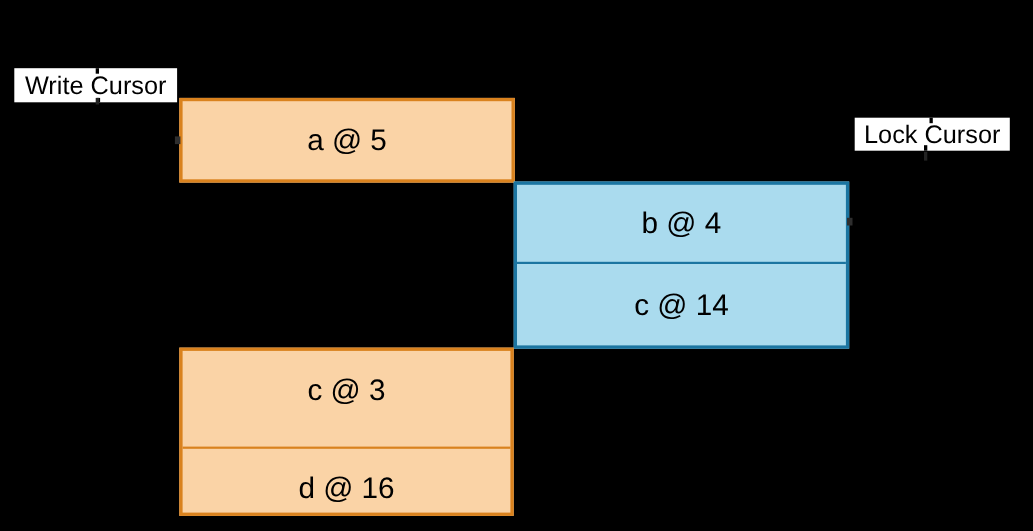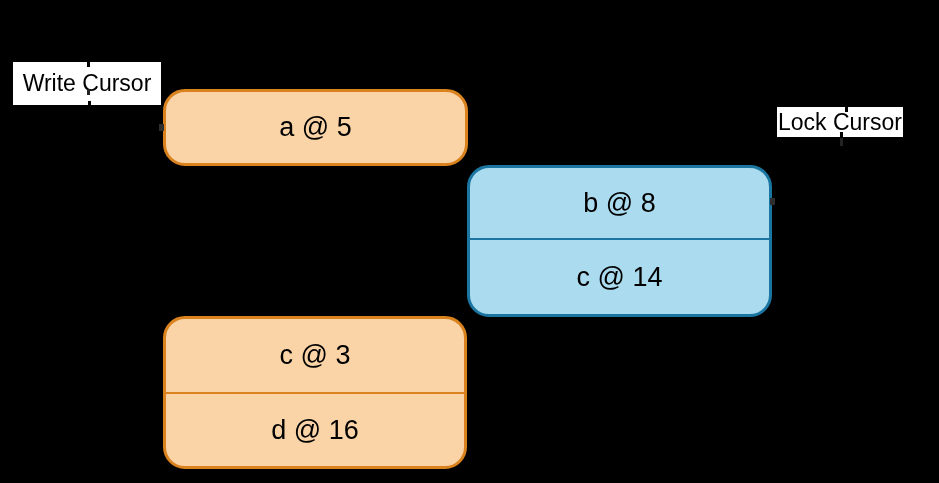--- a/index.html
+++ b/index.html
@@ -19,56 +19,55 @@
     position: absolute;
     background: #FFFFFF;
     color: #000000;
     display: flex;
     align-items: center;
     justify-content: center;
     font-size: 23px;
     white-space: nowrap;
   }
   .cursor-label .txt { position: relative; z-index: 1; }
-  .write-cursor-label { left: 13px; top: 62px; width: 148px; height: 43px; }
-  .lock-cursor-label  { left: 777px; top: 107px; width: 126px; height: 30px; }
+  .write-cursor-label { left: 13px; top: 62px; width: 148px; height: 31px; }
+  .lock-cursor-label  { left: 777px; top: 107px; width: 141px; height: 30px; }
   .notch {
     position: absolute;
     width: 3px;
     background: #000000;
     z-index: 2;
   }
   .tick {
     position: absolute;
     background: #2e2e2e;
     z-index: 3;
   }
   .block {
     position: absolute;
     box-sizing: border-box;
     display: flex;
     flex-direction: column;
-    border-radius: 22px;
   }
   .block.orange { background: #FAD3A6; border: 3px solid #D9821E; }
   .block.blue   { background: #AADBEE; border: 3px solid #1B75A1; }
   .block .cell {
     display: flex;
     align-items: center;
     justify-content: center;
     font-size: 27px;
     color: #000000;
     flex: 1 1 auto;
   }
   .block .divider { flex: 0 0 2px; height: 2px; width: 100%; }
   .block.orange .divider { background: #D9821E; }
   .block.blue   .divider { background: #1B75A1; }
   .block-a  { left: 163px; top: 89px;  width: 305px; height: 77px;  }
   .block-bc { left: 467px; top: 165px; width: 305px; height: 152px; }
-  .block-cd { left: 163px; top: 316px; width: 304px; height: 153px; }
+  .block-cd { left: 163px; top: 316px; width: 304px; height: 153px; gap: 14px; }
   .block-bc .cell-0 { flex: 0 0 70px; }
   .block-cd .cell-0 { flex: 0 0 73px; }
 </style>
 </head>
 <body>
 
 <div class="canvas">
 
   <div class="cursor-label write-cursor-label">
     <span class="txt">Write Cursor</span>
@@ -77,21 +76,21 @@
   </div>
 
   <span class="tick" style="left:87px; top:89px; width:3px; height:6px; background:#232323;"></span>
   <span class="tick" style="left:159px; top:124px; width:5px; height:7px;"></span>
 
   <div class="block orange block-a">
     <div class="cell cell-0">a @ 5</div>
   </div>
 
   <div class="block blue block-bc">
-    <div class="cell cell-0">b @ 8</div>
+    <div class="cell cell-0">b @ 4</div>
     <div class="divider"></div>
     <div class="cell cell-1">c @ 14</div>
   </div>
 
   <div class="cursor-label lock-cursor-label">
     <span class="txt">Lock Cursor</span>
     <span class="notch" style="left:68px; top:0; height:5px;"></span>
     <span class="notch" style="left:63px; bottom:0; height:5px;"></span>
   </div>
 

